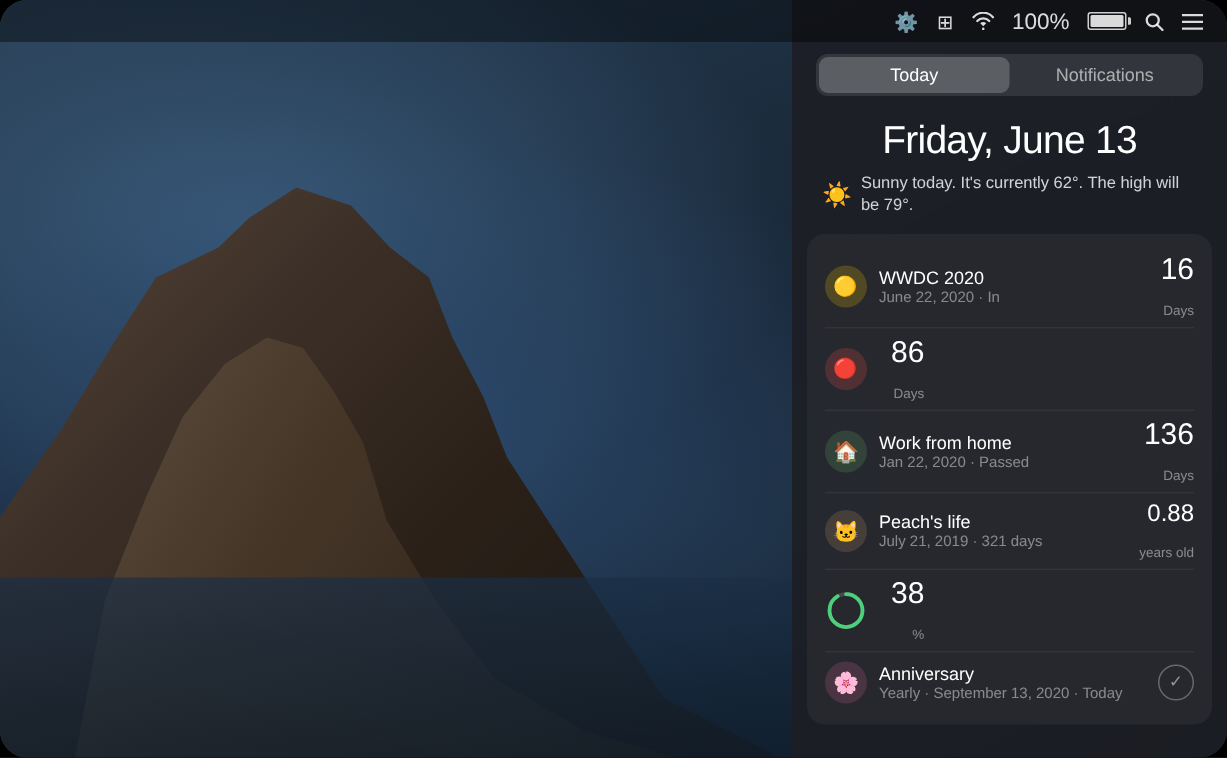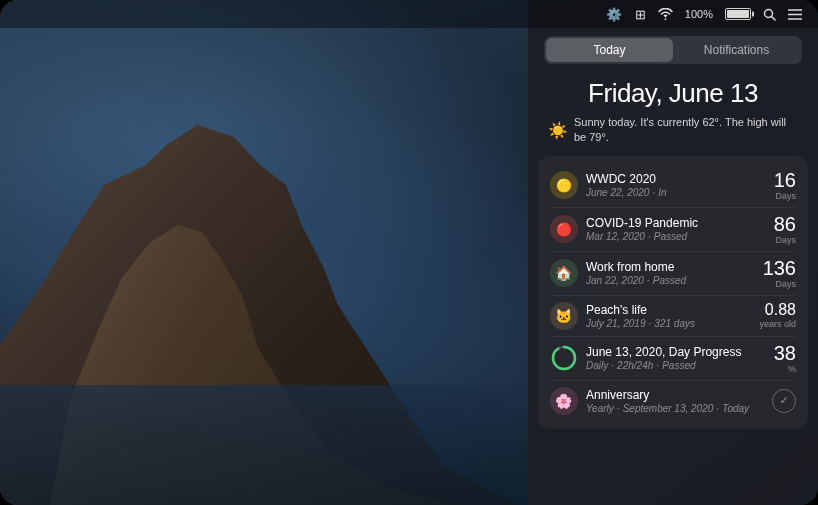--- a/index.html
+++ b/index.html
@@ -237,41 +237,40 @@
       color: #fff;
       white-space: nowrap;
       overflow: hidden;
       text-overflow: ellipsis;
     }
 
     .moment-sub {
       font-size: 10px;
       color: rgba(255,255,255,0.45);
       margin-top: 1px;
-      font-style: italic;
     }
 
     .moment-value {
       text-align: right;
       flex-shrink: 0;
       margin-left: 8px;
     }
 
     .moment-number {
       font-size: 20px;
       font-weight: 300;
       color: #fff;
       line-height: 1;
     }
 
     .moment-unit {
       font-size: 9px;
       color: rgba(255,255,255,0.45);
       text-align: right;
-      margin-top: 1px;
+      margin-top: 12px;
     }
 
     
     .progress-circle {
       width: 28px;
       height: 28px;
       position: relative;
       flex-shrink: 0;
       margin-right: 8px;
     }
@@ -307,21 +306,21 @@
     <span class="menu-bar-icon">⚙️</span>
     <span class="menu-bar-icon">⊞</span>
     <span class="menu-bar-icon">
       <svg width="15" height="12" viewBox="0 0 15 12" fill="none">
         <path d="M7.5 9.5L9.5 7.5A2.8 2.8 0 005.5 7.5L7.5 9.5z" fill="rgba(255,255,255,0.85)"></path>
         <path d="M7.5 12L7.5 11" stroke="rgba(255,255,255,0.85)" stroke-width="1.5" stroke-linecap="round"></path>
         <path d="M3.5 6A5.5 5.5 0 0111.5 6" stroke="rgba(255,255,255,0.85)" stroke-width="1.5" fill="none" stroke-linecap="round"></path>
         <path d="M1 3.5A8.5 8.5 0 0114 3.5" stroke="rgba(255,255,255,0.85)" stroke-width="1.5" fill="none" stroke-linecap="round"></path>
       </svg>
     </span>
-    <span class="menu-bar-icon" style="font-size:11px;color:rgba(255,255,255,0.85);">100%</span>
+    <span class="menu-bar-icon" style="font-size:15px;color:rgba(255,255,255,0.85);">100%</span>
     <span class="menu-bar-icon battery-icon">
       <div class="battery-bar">
           <div class="battery-fill"></div>
         </div>
     </span>
     <span class="menu-bar-icon">
       <svg width="13" height="13" viewBox="0 0 13 13" fill="none">
         <circle cx="5.5" cy="5.5" r="4" stroke="rgba(255,255,255,0.85)" stroke-width="1.5"></circle>
         <line x1="8.5" y1="8.5" x2="12" y2="12" stroke="rgba(255,255,255,0.85)" stroke-width="1.5" stroke-linecap="round"></line>
       </svg>
@@ -363,24 +362,20 @@
         <div class="moment-value">
           <div class="moment-number">16</div>
           <div class="moment-unit">Days</div>
         </div>
       </div>
 
       <div class="moment-item">
         <div class="moment-icon" style="background: rgba(255,80,80,0.2);">
           <span style="font-size:13px;">🔴</span>
         </div>
-        <div class="moment-info">
-          <div class="moment-title">COVID-19 Pandemic</div>
-          <div class="moment-sub">Mar 12, 2020 · Passed</div>
-        </div>
         <div class="moment-value">
           <div class="moment-number">86</div>
           <div class="moment-unit">Days</div>
         </div>
       </div>
 
       <div class="moment-item">
         <div class="moment-icon" style="background: rgba(100,180,100,0.2);">
           <span style="font-size:14px;">🏠</span>
         </div>
@@ -408,24 +403,20 @@
         </div>
       </div>
 
       <div class="moment-item">
         <div class="progress-circle">
           <svg width="28" height="28" viewBox="0 0 28 28">
             <circle cx="14" cy="14" r="11" fill="none" stroke="rgba(255,255,255,0.15)" stroke-width="2.5"></circle>
             <circle cx="14" cy="14" r="11" fill="none" stroke="#4ecf7a" stroke-width="2.5" stroke-dasharray="69.1" stroke-dashoffset="6.2" stroke-linecap="round"></circle>
           </svg>
         </div>
-        <div class="moment-info">
-          <div class="moment-title">June 13, 2020, Day Progress</div>
-          <div class="moment-sub">Daily · 22h/24h · Passed</div>
-        </div>
         <div class="moment-value">
           <div class="moment-number">38</div>
           <div class="moment-unit">%</div>
         </div>
       </div>
 
       <div class="moment-item">
         <div class="moment-icon" style="background: rgba(220,100,150,0.2);">
           <span style="font-size:14px;">🌸</span>
         </div>

